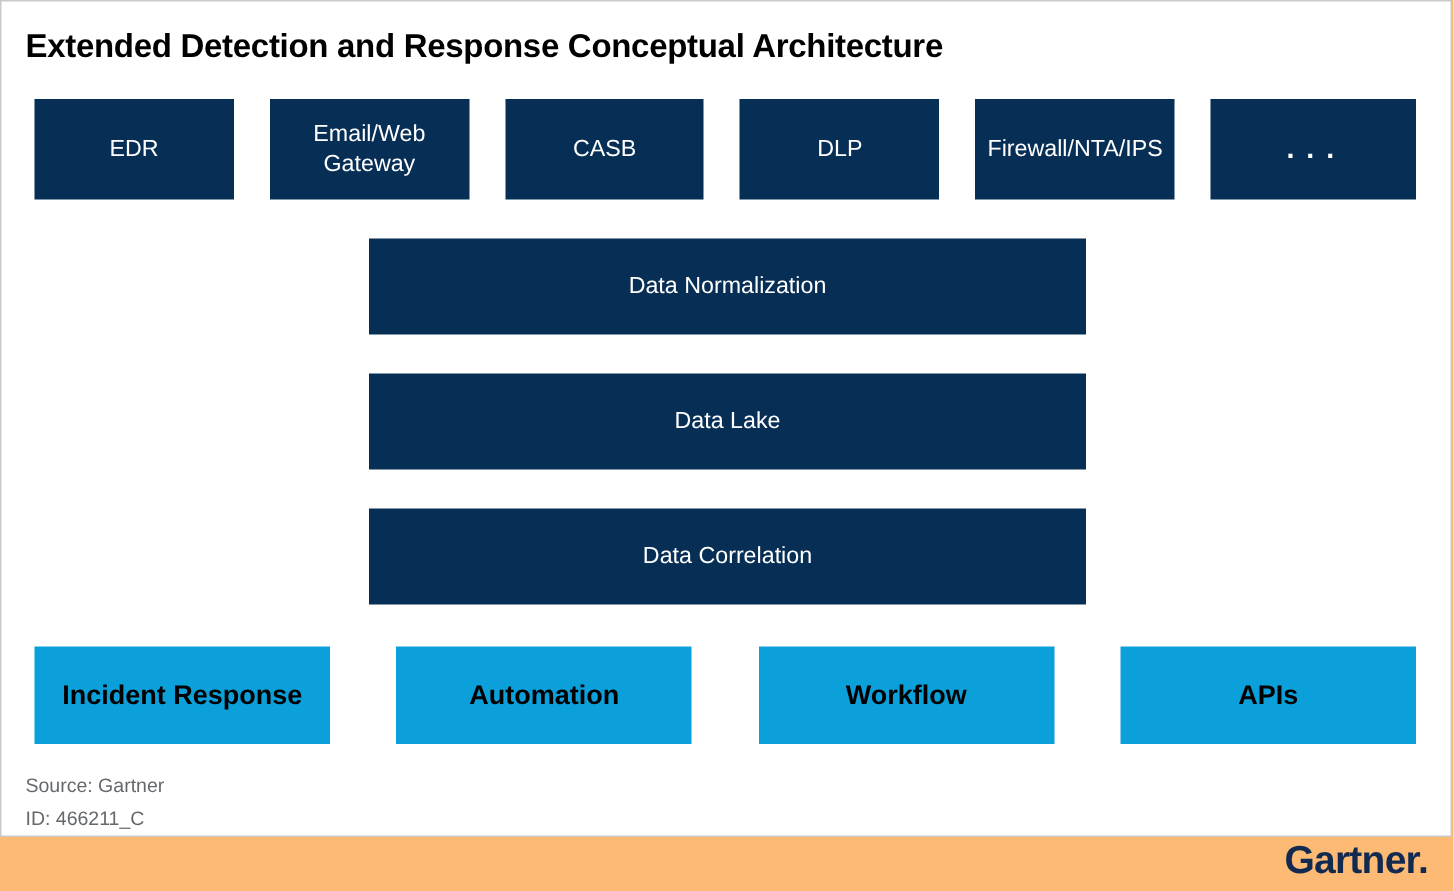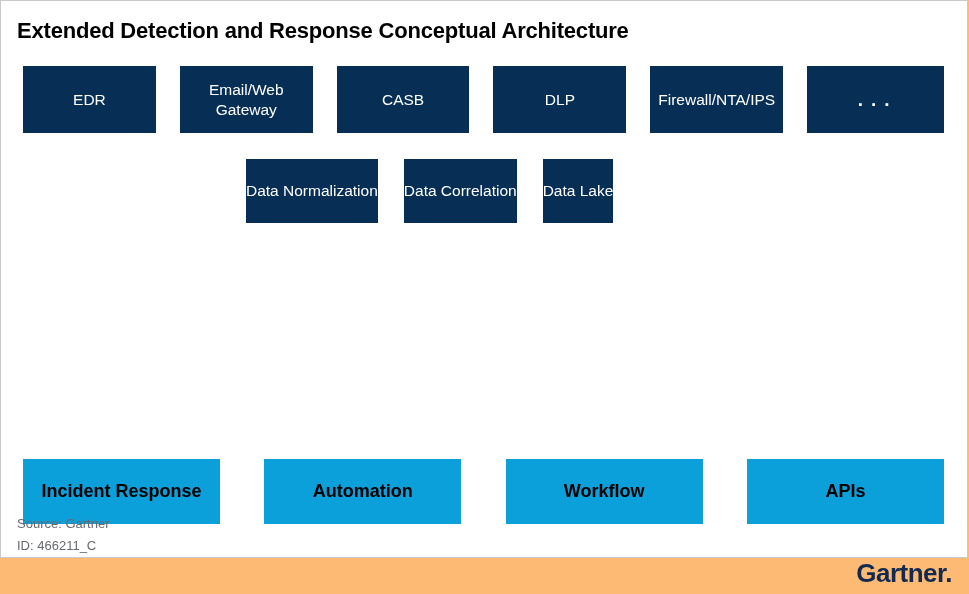--- a/index.html
+++ b/index.html
@@ -48,27 +48,27 @@
   .top-row .navy-box{flex:1;padding:2px 6px;}
   .ellipsis-box{
     font-size:19px;
     font-weight:bold;
     letter-spacing:8px;
     padding-left:10px !important;
   }
   .mid-stack{
     position:absolute;
     left:246px;top:159px;width:478px;
-    display:flex;flex-direction:row;gap:26px;
+    display:flex;flex-direction:column;gap:26px;
   }
   .mid-stack .navy-box{height:64px;}
   .bottom-row{
     position:absolute;
     left:23px;right:25px;top:431px;height:65px;
-    display:flex;justify-content:space-between;margin-top:28px;
+    display:flex;justify-content:space-between;
   }
   .blue-box{
     width:197px;height:65px;
     background:var(--blue);
     color:#000;
     font-weight:bold;
     font-size:18px;
     display:flex;align-items:center;justify-content:center;
     text-align:center;
   }
@@ -101,22 +101,22 @@
     <div class="navy-box">EDR</div>
     <div class="navy-box">Email/Web Gateway</div>
     <div class="navy-box">CASB</div>
     <div class="navy-box">DLP</div>
     <div class="navy-box">Firewall/NTA/IPS</div>
     <div class="navy-box ellipsis-box">...</div>
   </div>
 
   <div class="mid-stack">
     <div class="navy-box">Data Normalization</div>
+    <div class="navy-box">Data Lake</div>
     <div class="navy-box">Data Correlation</div>
-    <div class="navy-box">Data Lake</div>
   </div>
 
   <div class="bottom-row">
     <div class="blue-box">Incident Response</div>
     <div class="blue-box">Automation</div>
     <div class="blue-box">Workflow</div>
     <div class="blue-box">APIs</div>
   </div>
 
   <div class="source-block">

